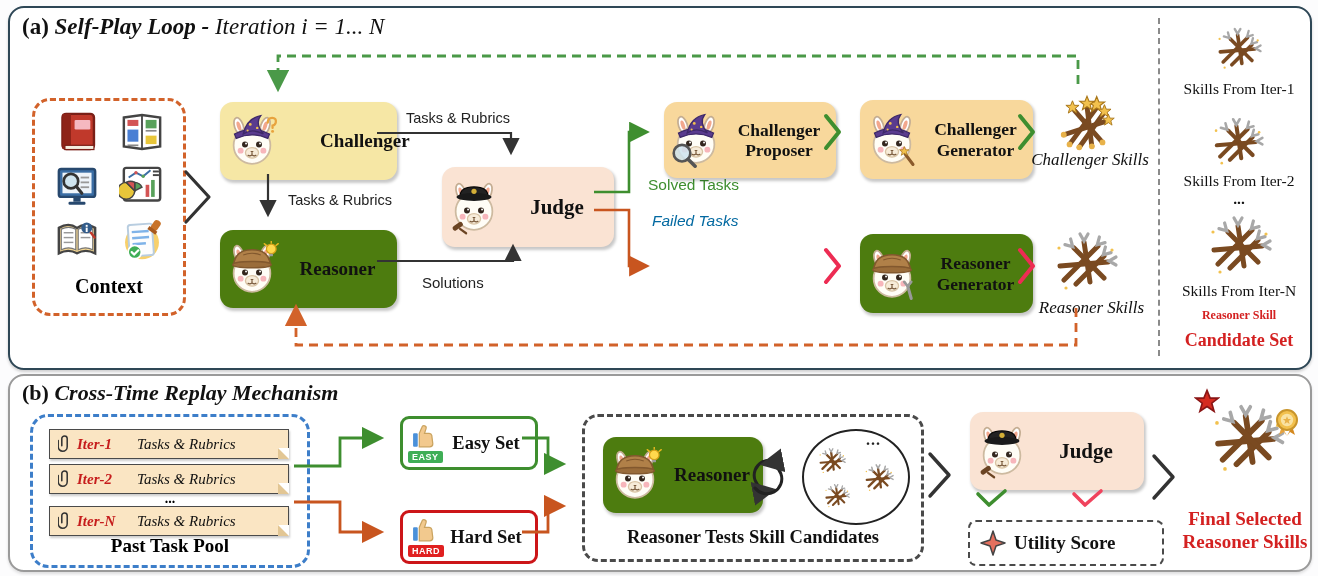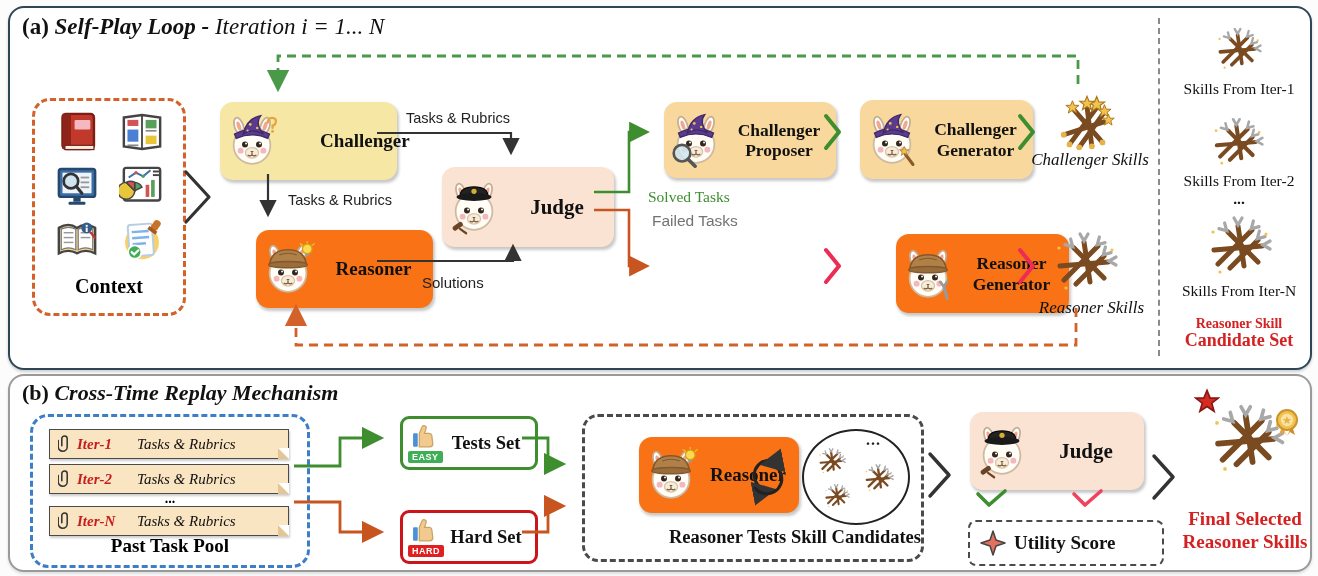--- a/index.html
+++ b/index.html
@@ -10,28 +10,28 @@
   .panel-a{left:8px;top:6px;width:1300px;height:360px;border:2.5px solid #2e4756;box-shadow:0 2px 3px rgba(0,0,0,.18);}
   .panel-b{left:8px;top:374px;width:1300px;height:194px;border:2.5px solid #9a9a9a;box-shadow:0 2px 3px rgba(0,0,0,.12);}
   .ptitle{font-size:23px;color:#111;white-space:nowrap;}
   .ptitle .pfx{font-weight:bold;}
   .ptitle .main{font-weight:bold;font-style:italic;}
   .ptitle .sfx{font-style:italic;}
   .nodebox{position:absolute;display:flex;align-items:center;gap:4px;padding:0 6px 0 4px;
            border-radius:13px;box-shadow:1.5px 2.5px 3px rgba(0,0,0,.22);}
   .nodebox .lbl{flex:1;text-align:center;font-weight:bold;color:#111;}
   .yellow{background:#f6e7a5;}
-  .blue{background:#f97316;margin-left:36px;}
+  .blue{background:#4d7c0f;}
   .peach{background:#fae3d3;}
   .tan{background:#f8d89c;}
   .llama{width:56px;height:56px;flex-shrink:0;}
   .edge-label{position:absolute;font-family:"Liberation Sans","DejaVu Sans",sans-serif;
               font-size:14.5px;color:#222;white-space:nowrap;}
   .green-t{color:#3E8E2F;font-size:15.5px;}
-  .orange-t{color:#737373;font-size:15.5px;}
+  .orange-t{color:#0369a1;font-size:15.5px;font-style:italic;}
   .skills-label{position:absolute;font-style:italic;font-size:17px;color:#111;text-align:center;white-space:nowrap;font-family:Liberation Serif, serif;}
   .dash-ctx{position:absolute;border:3px dashed #d2622a;border-radius:18px;}
   .divider{position:absolute;border-left:2.5px dashed #8a8a8a;width:0;}
   .col-label{position:absolute;font-size:15.5px;color:#111;text-align:center;white-space:nowrap;}
   .red-b{color:#d42121;font-weight:bold;}
   .pool{position:absolute;border:3.5px dashed #3d7ec9;border-radius:18px;}
   .note{position:absolute;background:#fae5c3;border:1.6px solid #4a4a4a;display:flex;align-items:center;
         gap:6px;padding:0 8px;box-shadow:1px 1.5px 2px rgba(0,0,0,.2);}
   .note .it{font-style:italic;font-weight:bold;color:#c61d1d;font-size:15px;width:54px;}
   .note .tx{font-style:italic;font-size:15px;color:#111;}
@@ -336,21 +336,21 @@
     </div>
 
     <div class="nodebox peach" style="left:432px;top:159px;width:162px;height:80px;">
       <svg class="llama">
           <use href="#ll-judge" width="56" height="56"></use>
         </svg>
       <div class="lbl" style="font-size:21px;">Judge</div>
     </div>
     <div class="edge-label" style="left:396px;top:102px;">Tasks &amp; Rubrics</div>
     <div class="edge-label" style="left:412px;top:266px;font-size:15px;">Solutions</div>
-    <div class="edge-label green-t" style="left:638px;top:180px;font-weight:500;font-family:Liberation Serif, serif;">Solved Tasks</div>
+    <div class="edge-label green-t" style="left:638px;top:168px;font-weight:500;">Solved Tasks</div>
     <div class="edge-label orange-t" style="left:642px;top:204px;font-weight:500;">Failed  Tasks</div>
 
     <div class="nodebox tan" style="left:654px;top:94px;width:162px;height:76px;">
       <svg class="llama">
           <use href="#ll-chal-prop" width="56" height="56"></use>
         </svg>
       <div class="lbl" style="font-size:17.5px;line-height:1.15;">Challenger Proposer</div>
     </div>
     <div class="nodebox tan" style="left:850px;top:92px;width:163px;height:79px;">
       <svg class="llama">
@@ -381,21 +381,21 @@
     <div class="col-label" style="left:1154px;top:72px;width:150px;">Skills From Iter-1</div>
     <svg class="abs" style="left:1194px;top:108px;" width="68" height="52">
         <use href="#sym-tools" width="68" height="52"></use>
       </svg>
     <div class="col-label" style="left:1154px;top:164px;width:150px;">Skills From Iter-2</div>
     <div class="col-label" style="left:1154px;top:182px;width:150px;font-weight:bold;">...</div>
     <svg class="abs" style="left:1188px;top:206px;" width="84" height="64">
         <use href="#sym-tools" width="84" height="64"></use>
       </svg>
     <div class="col-label" style="left:1154px;top:274px;width:150px;">Skills From Iter-N</div>
-    <div class="col-label red-b" style="left:1154px;top:308px;width:150px;font-size:14px;">Reasoner Skill</div>
+    <div class="col-label red-b" style="left:1154px;top:300px;width:150px;font-size:12px;">Reasoner Skill</div>
     <div class="col-label red-b" style="left:1154px;top:322px;width:150px;font-size:18px;">Candidate Set</div>
   </div>
 
   <div class="panel panel-b">
     <div class="abs ptitle" style="left:12px;top:4px;font-size:22px;">
       <span class="pfx">(b)</span>
       <span class="main">Cross-Time Replay Mechanism</span>
     </div>
 
     <div class="pool" style="left:20px;top:38px;width:274px;height:148px;">
@@ -425,21 +425,21 @@
         <span class="fold"></span>
       </div>
       <div class="abs" style="left:0;top:118px;width:100%;text-align:center;font-weight:bold;font-size:19px;">Past Task Pool</div>
     </div>
 
     <div class="setbox" style="left:390px;top:40px;width:132px;height:48px;border:3px solid #3E8E2F;">
       <svg class="abs" style="left:8px;top:5px;" width="27" height="27">
           <use href="#sym-thumb" width="27" height="27"></use>
         </svg>
       <span class="badge" style="background:#3fae56;margin-top:8px;">EASY</span>
-      <div class="lbl">Tests Set</div>
+      <div class="lbl">Easy Set</div>
     </div>
     <div class="setbox" style="left:390px;top:134px;width:132px;height:48px;border:3px solid #cc1518;">
       <svg class="abs" style="left:8px;top:5px;" width="27" height="27">
           <use href="#sym-thumb" width="27" height="27"></use>
         </svg>
       <span class="badge" style="background:#e02020;">HARD</span>
       <div class="lbl">Hard Set</div>
     </div>
 
     <div class="dash-box" style="left:572px;top:38px;width:336px;height:142px;">
@@ -454,21 +454,21 @@
         <svg class="abs" style="left:10px;top:16px;" width="36" height="28">
             <use href="#sym-tools" width="36" height="28"></use>
           </svg>
         <svg class="abs" style="left:56px;top:32px;" width="38" height="30">
             <use href="#sym-tools" width="38" height="30"></use>
           </svg>
         <svg class="abs" style="left:16px;top:52px;" width="34" height="26">
             <use href="#sym-tools" width="34" height="26"></use>
           </svg>
       </div>
-      <div class="caption" style="left:0;top:110px;width:100%;text-align:right;">Reasoner Tests Skill Candidates</div>
+      <div class="caption" style="left:0;top:110px;width:100%;">Reasoner Tests Skill Candidates</div>
     </div>
 
     <div class="nodebox peach" style="left:960px;top:36px;width:164px;height:78px;">
       <svg class="llama">
           <use href="#ll-judge" width="56" height="56"></use>
         </svg>
       <div class="lbl" style="font-size:21px;">Judge</div>
     </div>
     <div class="util-box" style="left:958px;top:144px;width:172px;height:42px;">
       <svg width="26" height="26">

